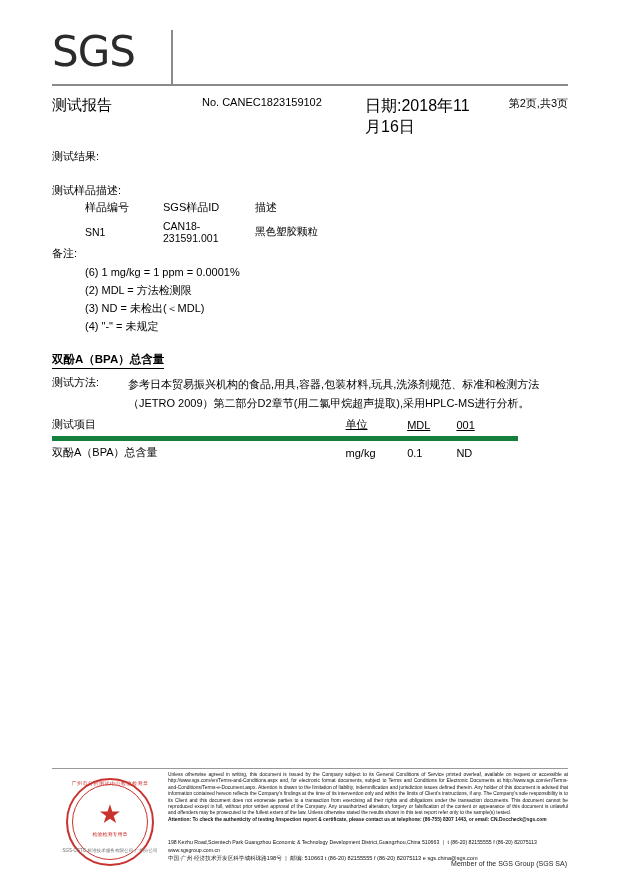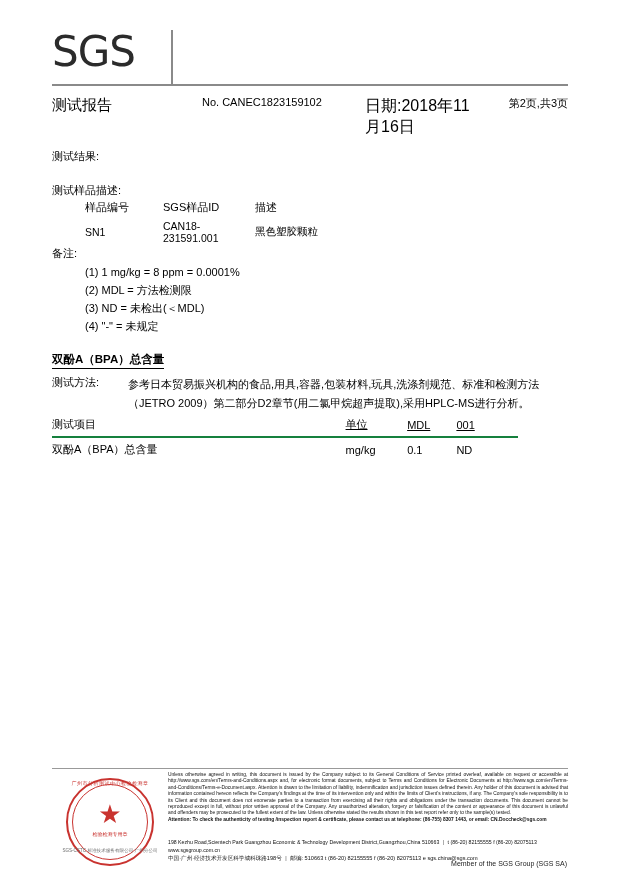--- a/index.html
+++ b/index.html
@@ -158,21 +158,21 @@
     top: 417px;
     width: 466px;
     font-size: 11px;
     border-collapse: collapse;
   }
   .res-table th {
     font-weight: normal;
     text-align: left;
     padding: 0 0 4px 0;
     font-size: 11px;
-    border-bottom: 2px solid #15803d;
+    border-bottom: 5px solid #15803d;
   }
   .res-table th.u { text-decoration: underline; }
   .res-table td {
     padding: 4px 0 0 0;
     font-size: 11px;
   }
   .c-item { width: 286px; }
   .c-unit { width: 60px; }
   .c-mdl  { width: 48px; }
   .c-val  { width: 60px; }
@@ -311,21 +311,21 @@
       <tr>
         <td>SN1</td>
         <td>CAN18-231591.001</td>
         <td>黑色塑胶颗粒</td>
       </tr>
     </tbody>
   </table>
 
   <div class="blk label-line notes-label">备注:</div>
   <div class="notes-list">
-    <div>(1) 1 mg/kg = 8 ppm = 0.0001%</div>
+    <div>(6) 1 mg/kg = 1 ppm = 0.0001%</div>
     <div>(2) MDL = 方法检测限</div>
     <div>(3) ND = 未检出(＜MDL)</div>
     <div>(4) "-" = 未规定</div>
   </div>
 
   <div class="sect-head">双酚A（BPA）总含量</div>
   <div class="method-label">测试方法:</div>
   <div class="method-text">参考日本贸易振兴机构的食品,用具,容器,包装材料,玩具,洗涤剂规范、标准和检测方法（JETRO 2009）第二部分D2章节(用二氯甲烷超声提取),采用HPLC-MS进行分析。</div>
 
   <table class="res-table">

